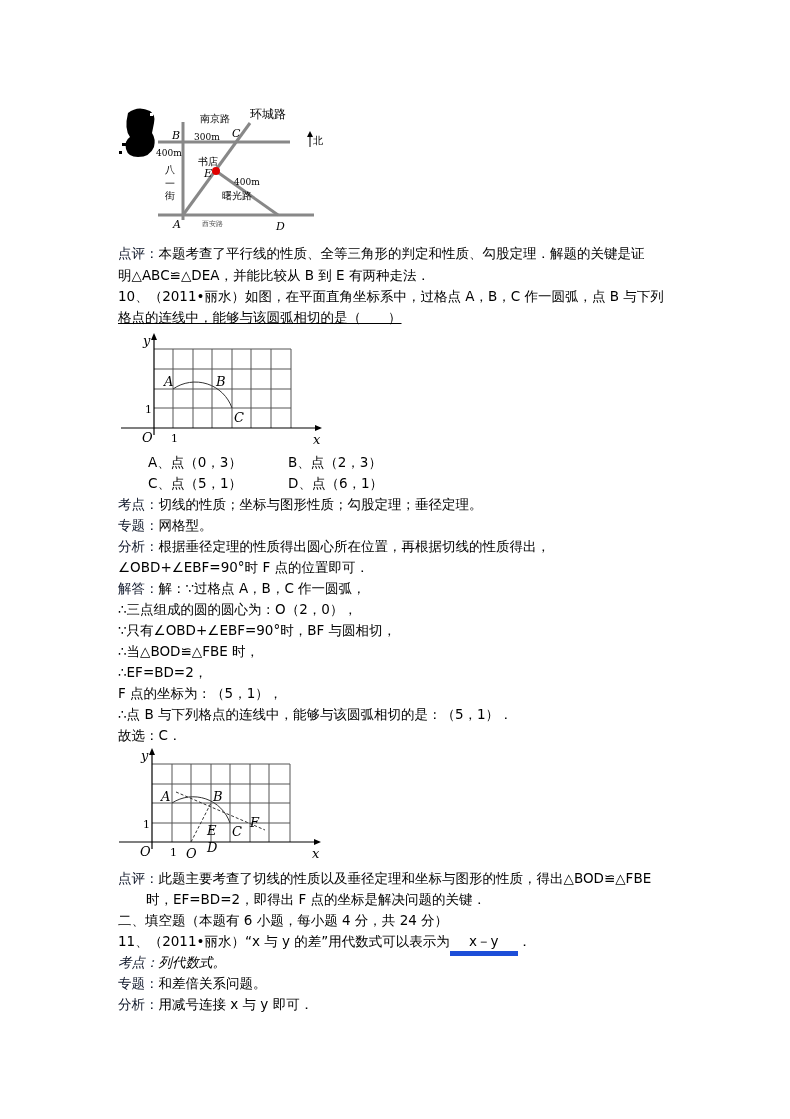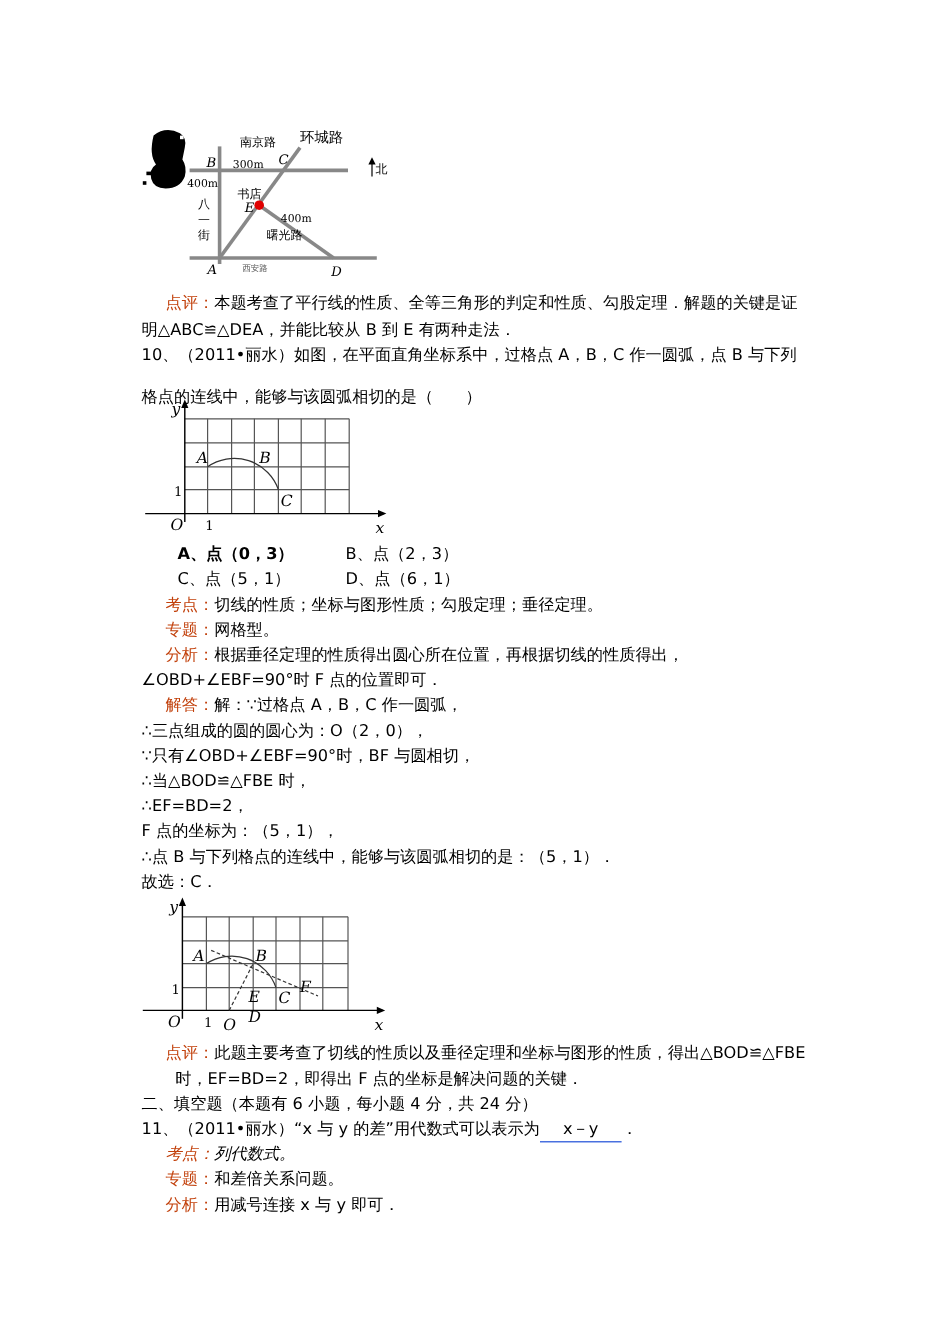--- a/index.html
+++ b/index.html
@@ -1,21 +1,21 @@
 <!DOCTYPE html>
 <html><head>
   <meta charset="utf-8">
   <style>
     html, body { margin: 0; padding: 0; background: #ffffff; }
     body { width: 790px; height: 1119px; position: relative; overflow: hidden;
            font-family: "DejaVu Sans", sans-serif; color: #000; }
     .line { position: absolute; left: 118px; font-size: 13.5px; line-height: 20px; white-space: nowrap; }
-    .lbl { color: #c2410c; margin-left: 20px; }
+    .lbl { color: #0f172a; }
     .fig { position: absolute; }
-    .ans { display: inline-block; border-bottom: 1px solid #1d4ed8; padding: 0 14px; min-width: 40px; text-align: center; }
+    .ans { display: inline-block; border-bottom: 5px solid #1d4ed8; padding: 0 14px; min-width: 40px; text-align: center; }
     svg text { font-family: "DejaVu Serif", serif; }
   </style>
 </head>
 <body>
 
 <div class="fig" style="left:110px; top:95px; width:230px; height:140px;">
   <svg width="230" height="140" viewBox="0 0 230 140">
 
     <g fill="#000">
       <path d="M18 18 q10 -8 22 -2 q6 4 4 12 l-2 10 q4 6 2 14 q-4 10 -16 10 q-10 0 -12 -8 q-2 -8 4 -12 q-6 -8 -2 -24z"></path>
@@ -51,21 +51,21 @@
     <text x="112" y="104" font-size="10">曙光路</text>
     <text x="63" y="133" font-size="11" font-style="italic">A</text>
     <text x="92" y="131" font-size="7" fill="#555">西安路</text>
     <text x="166" y="135" font-size="11" font-style="italic">D</text>
   </svg>
 </div>
 
 <div class="line" style="top:243px;"><span class="lbl">点评：</span><span>本题考查了平行线的性质、全等三角形的判定和性质、勾股定理．解题的关键是证</span></div>
 <div class="line" style="top:265px;">明△ABC≌△DEA，并能比较从 B 到 E 有两种走法．</div>
 <div class="line" style="top:286px;">10、（2011•丽水）如图，在平面直角坐标系中，过格点 A，B，C 作一圆弧，点 B 与下列</div>
-<div class="line" style="top:321px;">格点的连线中，能够与该圆弧相切的是（　　）</div>
+<div class="line" style="top:307px;text-decoration:underline;">格点的连线中，能够与该圆弧相切的是（　　）</div>
 
 <div class="fig" style="left:115px; top:330px; width:220px; height:120px;">
   <svg width="220" height="120" viewBox="0 0 220 120">
     <g stroke="#555" stroke-width="1">
       <line x1="39" y1="19" x2="176" y2="19"></line>
       <line x1="39" y1="39" x2="176" y2="39"></line>
       <line x1="39" y1="59" x2="176" y2="59"></line>
       <line x1="39" y1="78" x2="176" y2="78"></line>
       <line x1="58" y1="19" x2="58" y2="98"></line>
       <line x1="78" y1="19" x2="78" y2="98"></line>
@@ -85,21 +85,21 @@
     <text x="27" y="112" font-size="13" font-style="italic">O</text>
     <text x="56" y="112" font-size="11">1</text>
     <text x="30" y="83" font-size="11">1</text>
     <text x="49" y="56" font-size="13" font-style="italic">A</text>
     <text x="101" y="56" font-size="13" font-style="italic">B</text>
     <text x="119" y="92" font-size="13" font-style="italic">C</text>
   </svg>
 </div>
 
 <div class="line" style="top:452px; left:148px;">
-  <span style="display:inline-block;width:140px;font-weight:bold;">A、点（0，3）</span><span>B、点（2，3）</span>
+  <span style="display:inline-block;width:140px;">A、点（0，3）</span><span>B、点（2，3）</span>
 </div>
 <div class="line" style="top:473px; left:148px;">
   <span style="display:inline-block;width:140px;">C、点（5，1）</span><span>D、点（6，1）</span>
 </div>
 <div class="line" style="top:494px;"><span class="lbl">考点：</span><span>切线的性质；坐标与图形性质；勾股定理；垂径定理。</span></div>
 <div class="line" style="top:515px;"><span class="lbl">专题：</span><span>网格型。</span></div>
 <div class="line" style="top:536px;"><span class="lbl">分析：</span><span>根据垂径定理的性质得出圆心所在位置，再根据切线的性质得出，</span></div>
 <div class="line" style="top:557px;">∠OBD+∠EBF=90°时 F 点的位置即可．</div>
 <div class="line" style="top:578px;"><span class="lbl">解答：</span><span>解：∵过格点 A，B，C 作一圆弧，</span></div>
 <div class="line" style="top:599px;">∴三点组成的圆的圆心为：O（2，0），</div>

